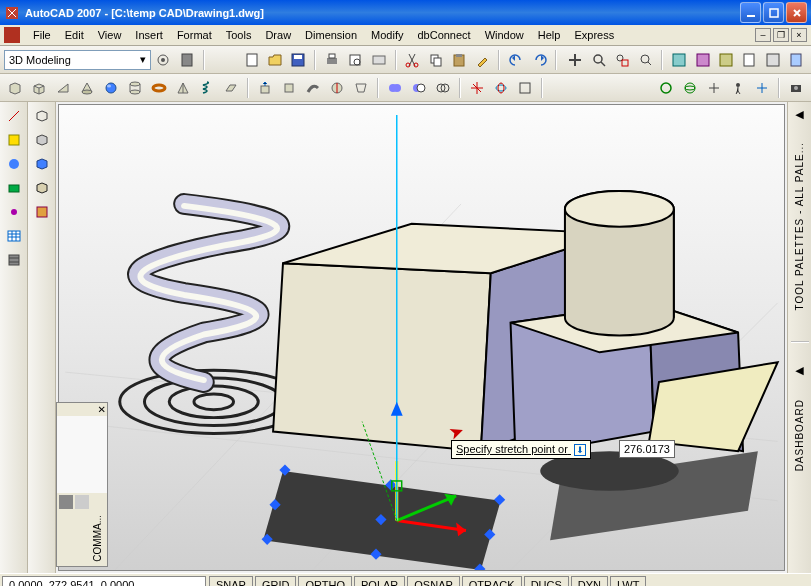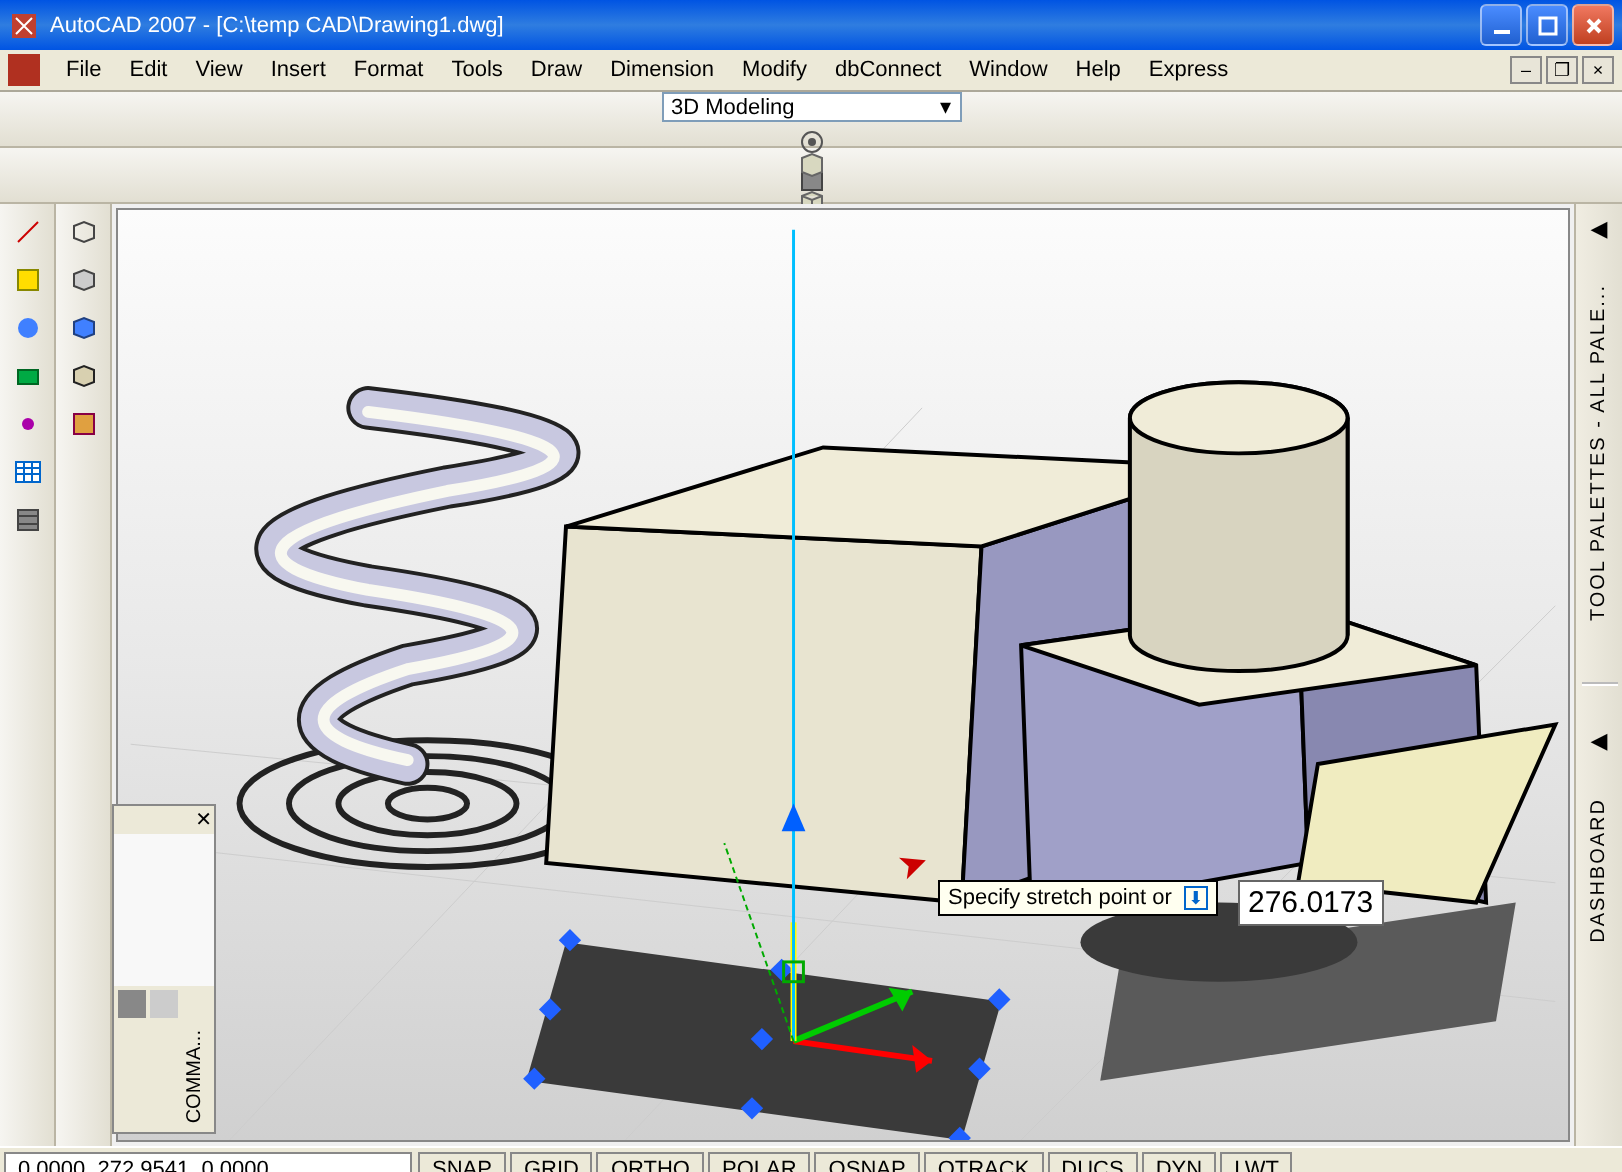--- a/index.html
+++ b/index.html
@@ -1,34 +1,34 @@
 <!DOCTYPE html>
 <html><head>
 <meta charset="utf-8">
 <style>
 * { margin: 0; padding: 0; box-sizing: border-box; font-family: Tahoma, sans-serif; font-size: 11px; }
 body { background: #d4d0c8; width: 811px; height: 586px; overflow: hidden; }
 
 .titlebar { height: 25px; background: linear-gradient(to bottom, #0054e3, #2f7de0 50%, #0054e3); display: flex; align-items: center; padding: 0 4px; color: white; }
 .titlebar .icon { width: 16px; height: 16px; margin-right: 5px; }
-.titlebar .title { flex: 1; font-weight: normal; }
+.titlebar .title { flex: 1; font-weight: bold; }
 .titlebar .win-btns { display: flex; gap: 2px; }
 .titlebar .win-btn { width: 21px; height: 21px; border-radius: 3px; display: flex; align-items: center; justify-content: center; font-weight: bold; color: white; border: 1px solid rgba(255,255,255,0.5); }
 .titlebar .min { background: linear-gradient(to bottom, #4a8cff, #2060d0); }
 .titlebar .max { background: linear-gradient(to bottom, #4a8cff, #2060d0); }
 .titlebar .close { background: linear-gradient(to bottom, #f07860, #c04020); }
 
 .menubar { height: 20px; background: #ece9d8; display: flex; align-items: center; padding: 10px 4px; border-bottom: 1px solid #aca899; }
 .menubar .app-icon { width: 16px; height: 16px; margin-right: 6px; background: #b03020; }
 .menubar .menu-item { padding: 2px 7px; cursor: default; }
 .menubar .spacer { flex: 1; }
 .menubar .doc-btns { display: flex; gap: 2px; }
 .menubar .doc-btn { width: 16px; height: 14px; background: #e8e5d8; border: 1px solid #888; font-size: 9px; display: flex; align-items: center; justify-content: center; }
 
-.toolbar-row { height: 28px; background: linear-gradient(to bottom, #f6f5f1, #e2dfd2); border-bottom: 1px solid #bab5a4; display: flex; align-items: center; padding: 0 4px; gap: 2px; flex-direction: column; }
+.toolbar-row { height: 28px; background: linear-gradient(to bottom, #f6f5f1, #e2dfd2); border-bottom: 1px solid #bab5a4; display: flex; align-items: center; padding: 0 4px; gap: 2px; }
 .tb-sep { width: 2px; height: 20px; border-left: 1px solid #bbb; border-right: 1px solid #fff; margin: 0 3px; }
 .tb-btn { width: 22px; height: 22px; display: flex; align-items: center; justify-content: center; border-radius: 2px; }
 .ws-combo { width: 150px; height: 20px; background: white; border: 1px solid #7f9db9; padding: 0 4px; display: flex; align-items: center; justify-content: space-between; }
 
 .main-area { position: relative; height: 471px; display: flex; }
 .left-tools { width: 28px; background: linear-gradient(to right, #f6f5f1, #e2dfd2); border-right: 1px solid #bab5a4; display: flex; flex-direction: column; align-items: center; padding-top: 4px; gap: 4px; }
 .left-tools2 { width: 28px; background: linear-gradient(to right, #f6f5f1, #e2dfd2); border-right: 1px solid #bab5a4; display: flex; flex-direction: column; align-items: center; padding-top: 4px; gap: 4px; }
 .left-tools .tb-btn, .left-tools2 .tb-btn { width: 20px; height: 20px; }
 
 .canvas-wrap { flex: 1; position: relative; background: #f0f0f0; }
@@ -40,22 +40,22 @@
 .cmd-panel .lbl { writing-mode: vertical-lr; transform: rotate(180deg); font-size: 10px; padding: 4px; }
 
 .right-panel { width: 24px; background: linear-gradient(to left, #e2dfd2, #f0ede2); border-left: 1px solid #bab5a4; display: flex; flex-direction: column; align-items: center; padding: 4px 0; }
 .right-panel .vtext { writing-mode: vertical-lr; transform: rotate(180deg); font-size: 10px; margin-top: 20px; letter-spacing: 1px; }
 .right-panel .sep-h { height: 2px; width: 18px; border-top: 1px solid #bbb; border-bottom: 1px solid #fff; margin: 30px 0 20px 0; }
 
 .statusbar { height: 22px; background: #ece9d8; border-top: 1px solid #fff; display: flex; align-items: center; }
 .statusbar .coords { width: 204px; border: 1px solid #888; background: white; padding: 2px 6px; margin: 0 2px; }
 .statusbar .st-btn { padding: 2px 6px; border: 1px solid #888; background: #ece9d8; margin: 0 1px; }
 
-.tooltip { position: absolute; left: 410px; top: 335px; background: #fffff0; border: 1px solid #000; padding: 2px 4px; font-size: 11px; }
-.coord-box { position: absolute; left: 560px; top: 335px; background: white; border: 1px solid #666; padding: 2px 4px; font-size: 15px; }
+.tooltip { position: absolute; left: 392px; top: 335px; background: #fffff0; border: 1px solid #000; padding: 2px 4px; font-size: 11px; text-decoration: underline; }
+.coord-box { position: absolute; left: 560px; top: 335px; background: white; border: 1px solid #666; padding: 2px 4px; font-size: 11px; }
 .cursor-arrow { position: absolute; left: 390px; top: 316px; color: #c00; font-size: 18px; transform: rotate(-20deg); }
 
 svg.ico { width: 16px; height: 16px; }
 </style>
 </head>
 <body>
 
 <div class="titlebar">
   <svg class="ico icon">
       <rect x="2" y="2" width="12" height="12" fill="#c04030"></rect>

